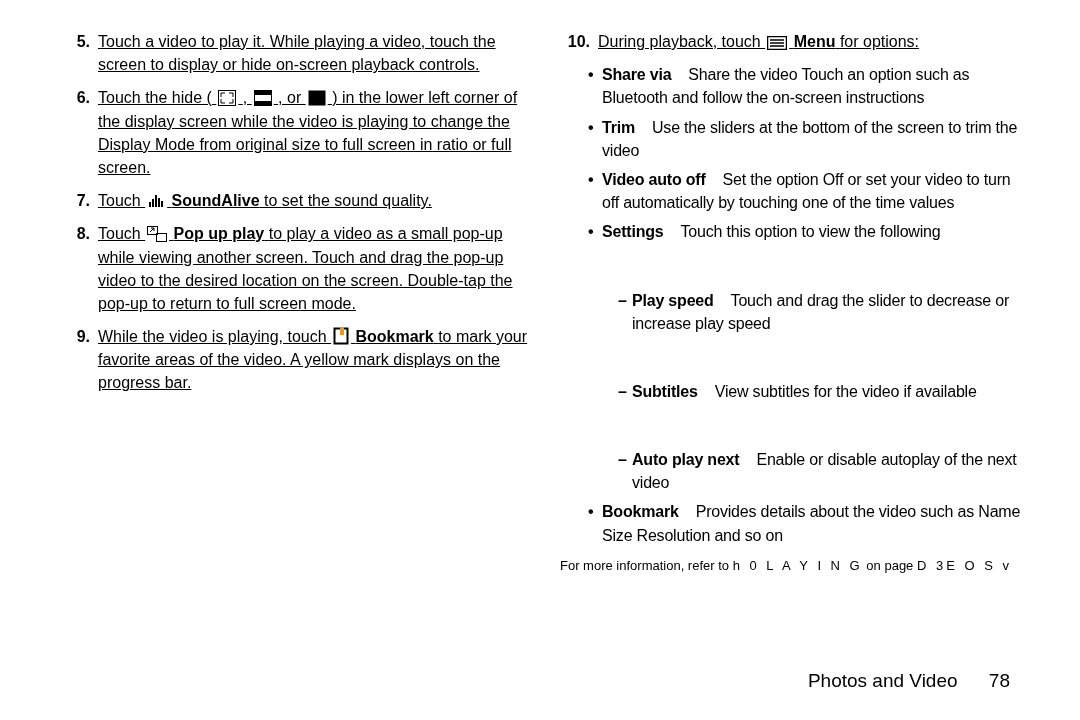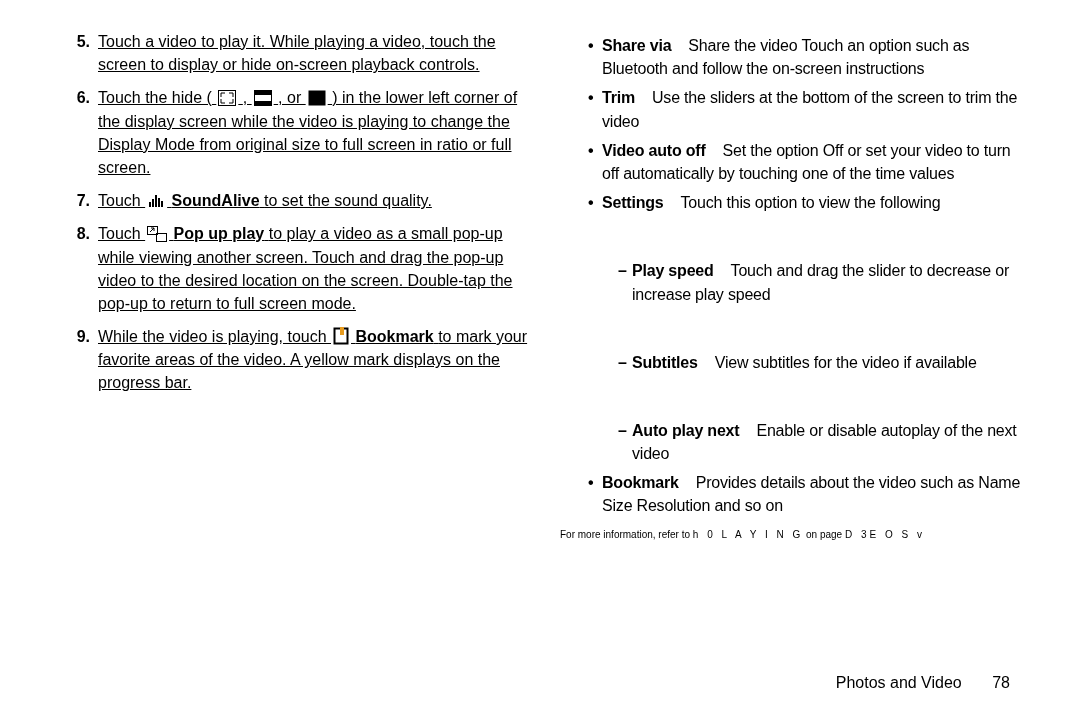--- a/index.html
+++ b/index.html
@@ -87,27 +87,27 @@
     display: inline-block;
     vertical-align: -3px;
     margin: 0 2px;
   }
   .ic svg { display: block; }
 
   .footer {
     position: absolute;
     bottom: 28px;
     right: 70px;
-    font-size: 16px;
+    font-size: 19px;
   }
   .footer .pg { margin-left: 26px; }
 
   .more-info {
     margin-top: 10px;
-    font-size: 10px;
+    font-size: 13px;
   }
   .garbled { letter-spacing: 3px; }
 </style>
 </head>
 <body>
 
 <div class="page">
 
   <div class="col left">
 
@@ -190,20 +190,36 @@
         </span>
         <span class="b">Bookmark</span>
         <span> to mark your favorite areas of the video. A yellow mark displays on the progress bar.</span>
       </div>
     </div>
 
   </div>
 
   <div class="col right">
 
+    <div class="num-item">
+      <div class="num">10.</div>
+      <div class="body">
+        <span>During playback, touch </span>
+        <span class="ic">
+          <svg width="20" height="14">
+            <rect x="0.5" y="0.5" width="19" height="13" fill="none" stroke="#000" stroke-width="1.5"></rect>
+            <line x1="3" y1="4" x2="17" y2="4" stroke="#000" stroke-width="1.5"></line>
+            <line x1="3" y1="7" x2="17" y2="7" stroke="#000" stroke-width="1.5"></line>
+            <line x1="3" y1="10" x2="17" y2="10" stroke="#000" stroke-width="1.5"></line>
+          </svg>
+        </span>
+        <span class="b">Menu</span>
+        <span> for options:</span>
+      </div>
+    </div>
 
     <ul class="bullets cond">
       <li>
         <span class="b">Share via</span>
         <span>&nbsp;&nbsp;</span>
         <span class="it">Share the video  Touch an option  such as Bluetooth  and follow the on-screen instructions</span>
       </li>
       <li>
         <span class="b">Trim</span>
         <span>&nbsp;&nbsp;</span>

